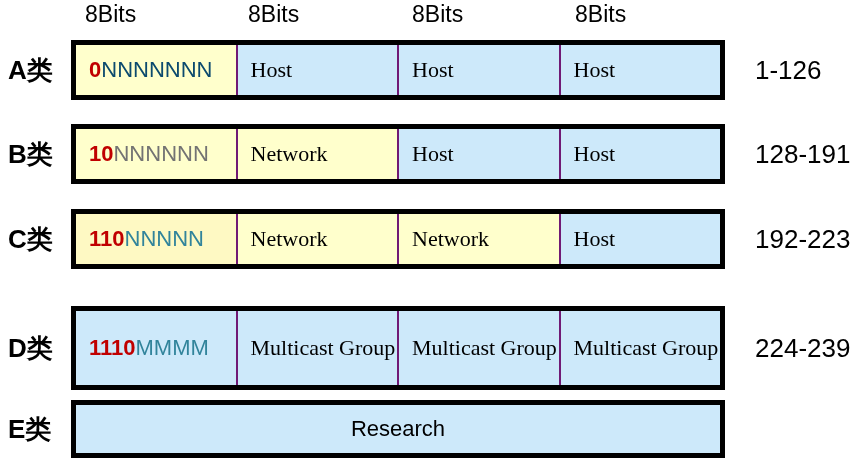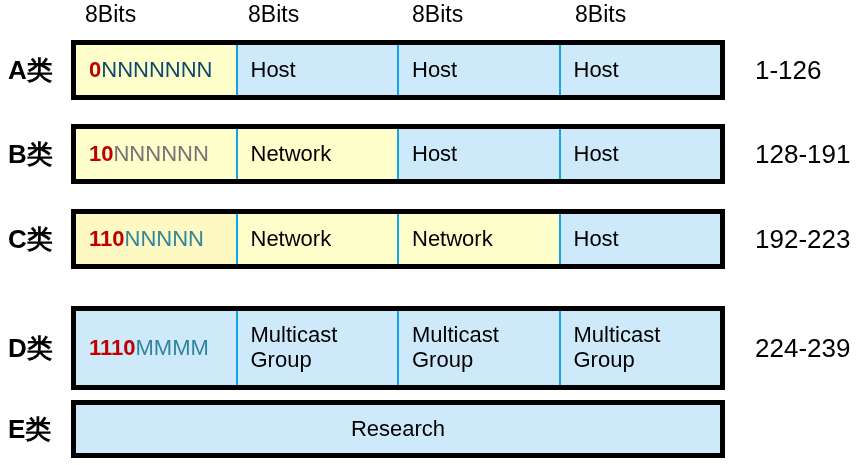--- a/index.html
+++ b/index.html
@@ -50,21 +50,21 @@
     flex: 1 1 0;
     display: flex;
     align-items: center;
     padding-left: 13px;
     box-sizing: border-box;
     font-size: 22px;
     color: #000000;
     line-height: 1.12;
     overflow: hidden;
   }
-  .cell + .cell { border-left: 2px solid #0ea5e9; }
+  .cell + .cell { border-left: 2px solid #701a75; font-family: Liberation Serif, serif; }
   .cell.center { justify-content: center; padding-left: 0; text-align: center; }
   .bits-prefix { font-weight: bold; }
   .range-label {
     position: absolute;
     left: 755px;
     top: 50%;
     transform: translateY(-50%);
     font-size: 26px;
     color: #000000;
     white-space: nowrap;

